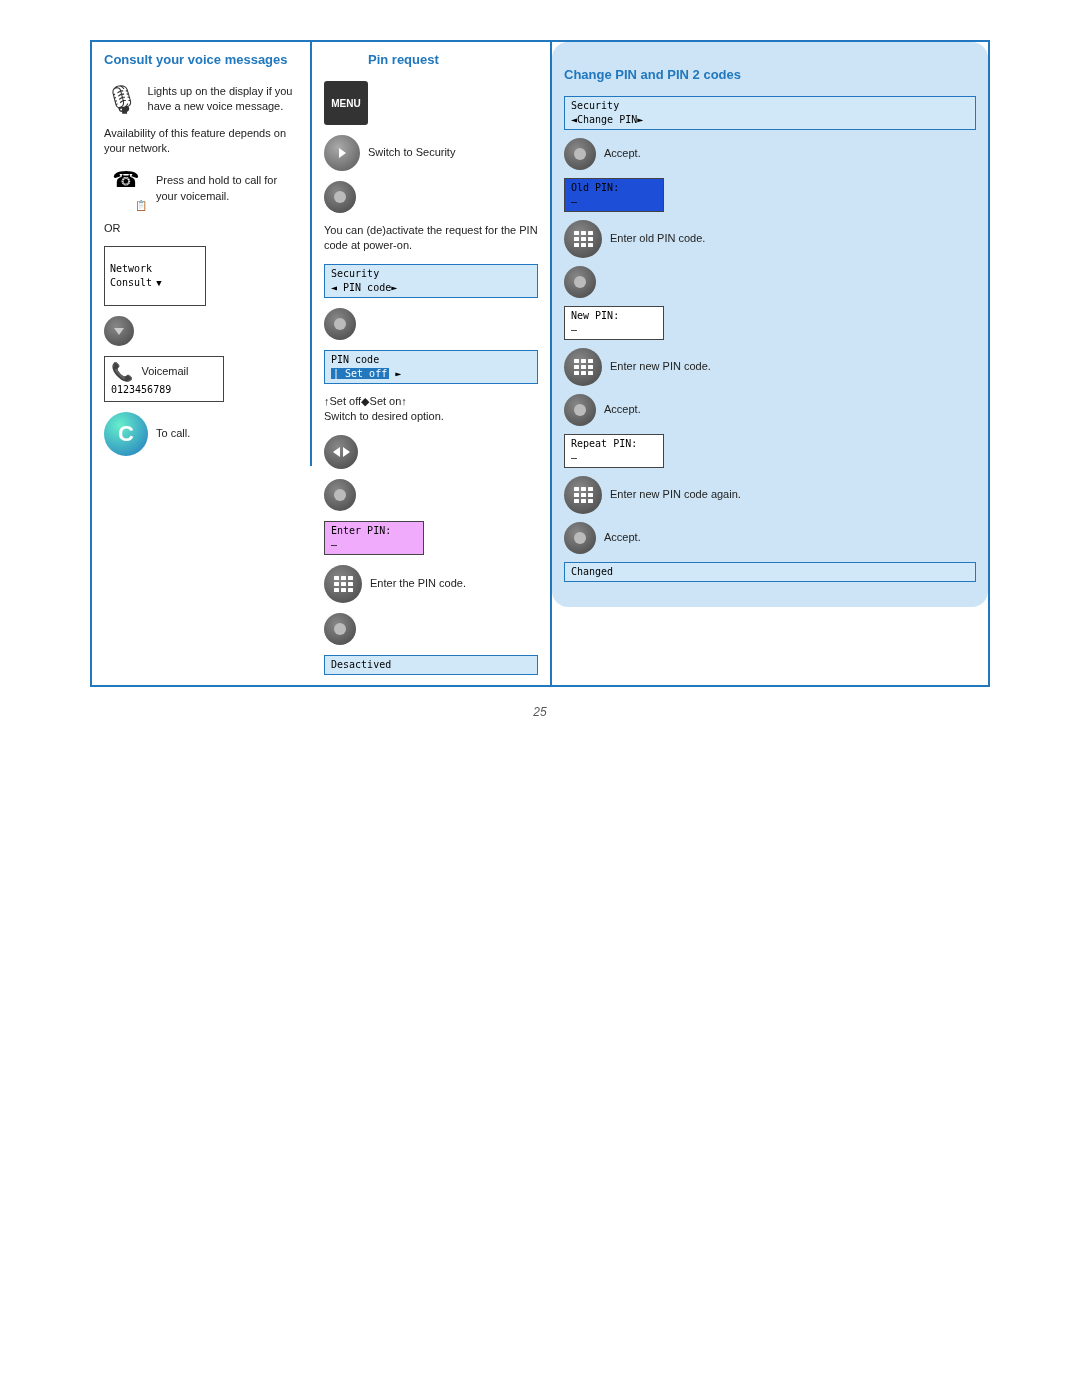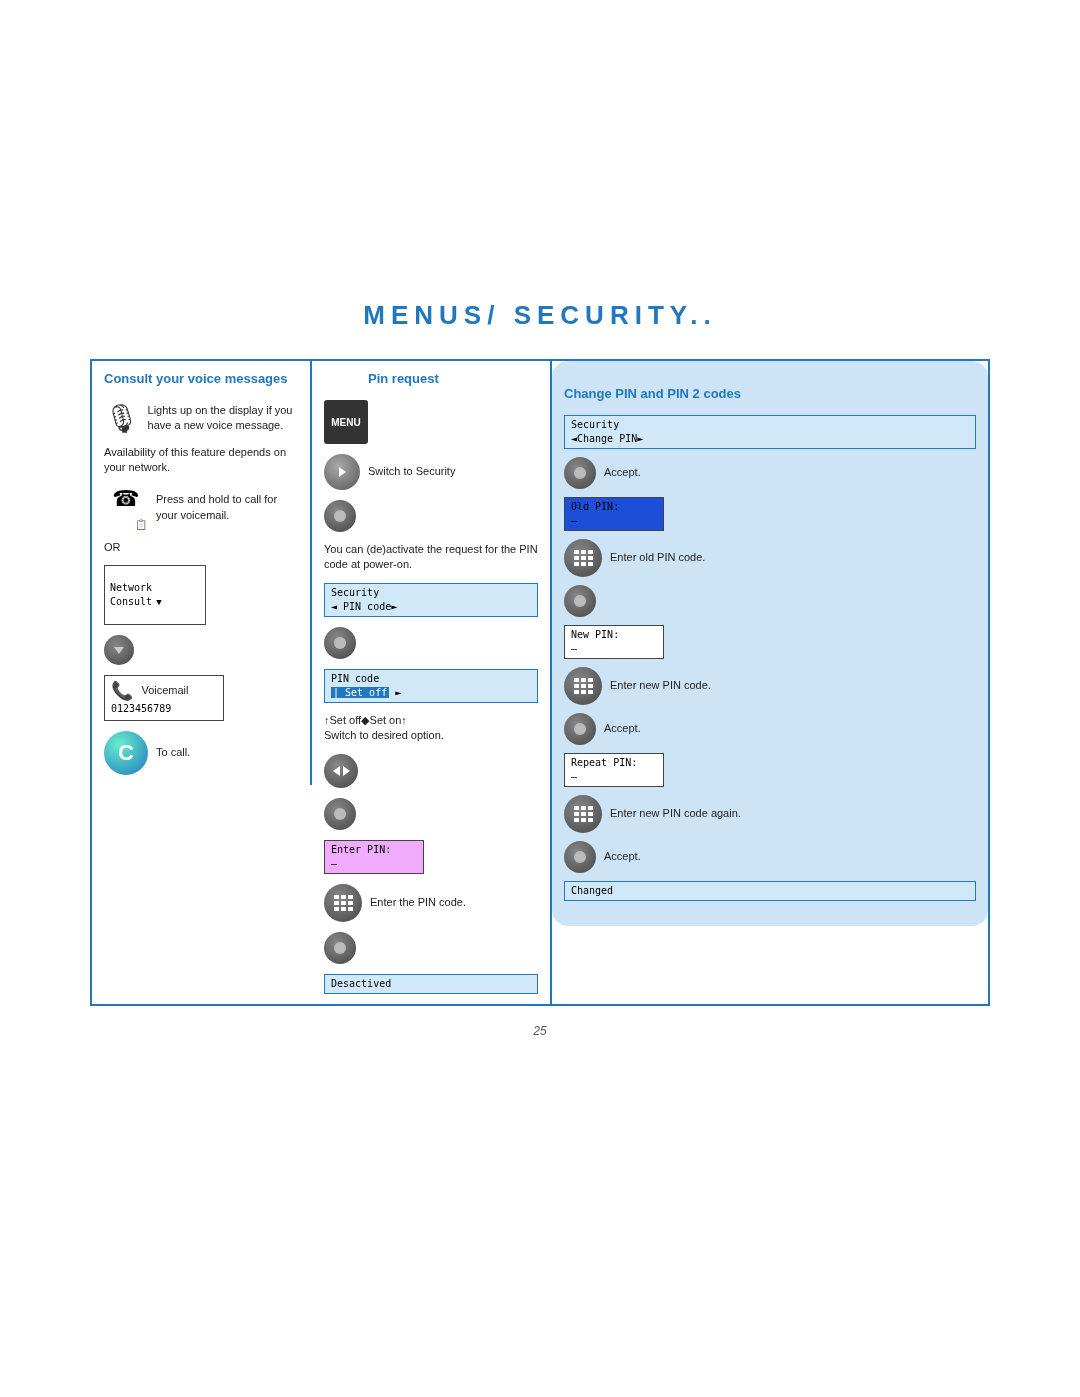--- a/index.html
+++ b/index.html
@@ -305,21 +305,20 @@
       align-items: center;
       justify-content: center;
       flex-shrink: 0;
     }
   </style>
 </head>
 <body>
 
 <div class="page-container">
 
-  <h1 class="page-title">MENUS/ SECURITY..</h1>
 
   <div class="columns-wrapper">
 
     <div class="col1">
       <div class="col1-header">
         <span>Consult your
 voice messages</span>
       </div>
 
       <div class="row-item">

